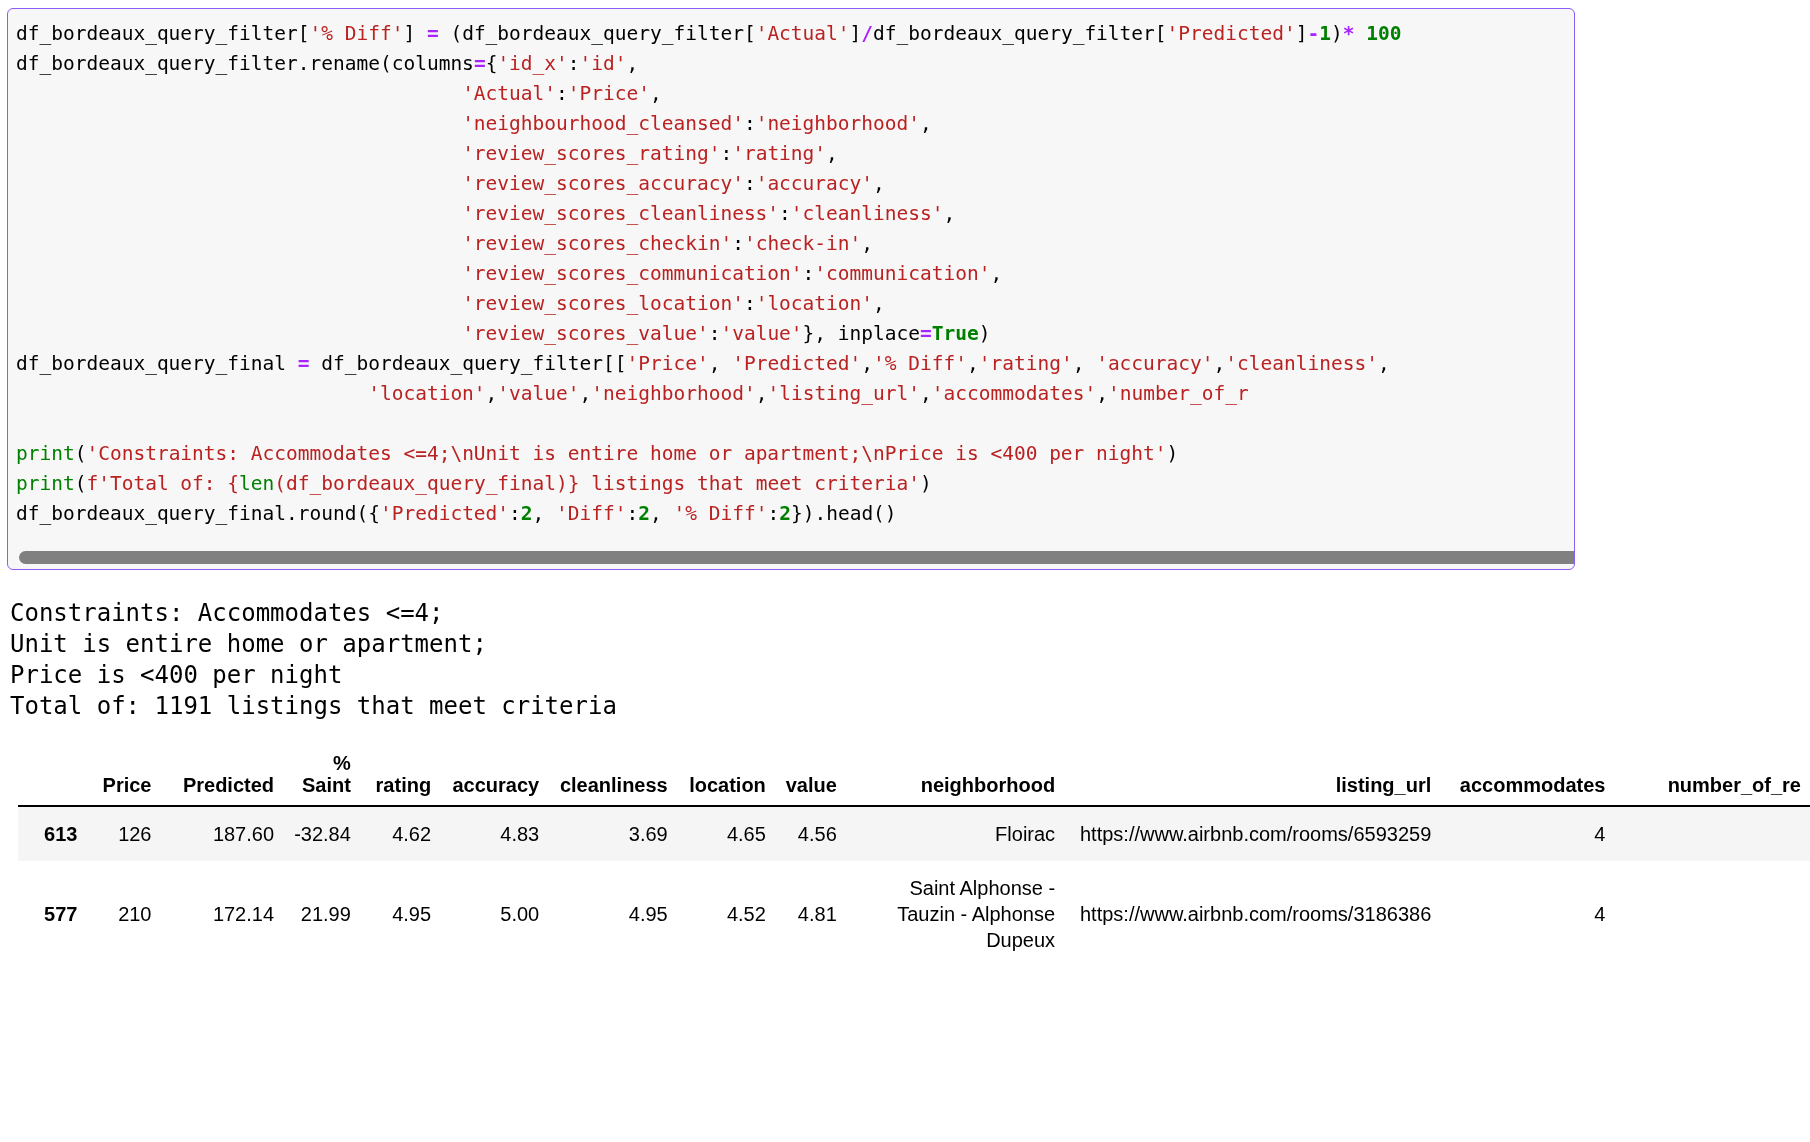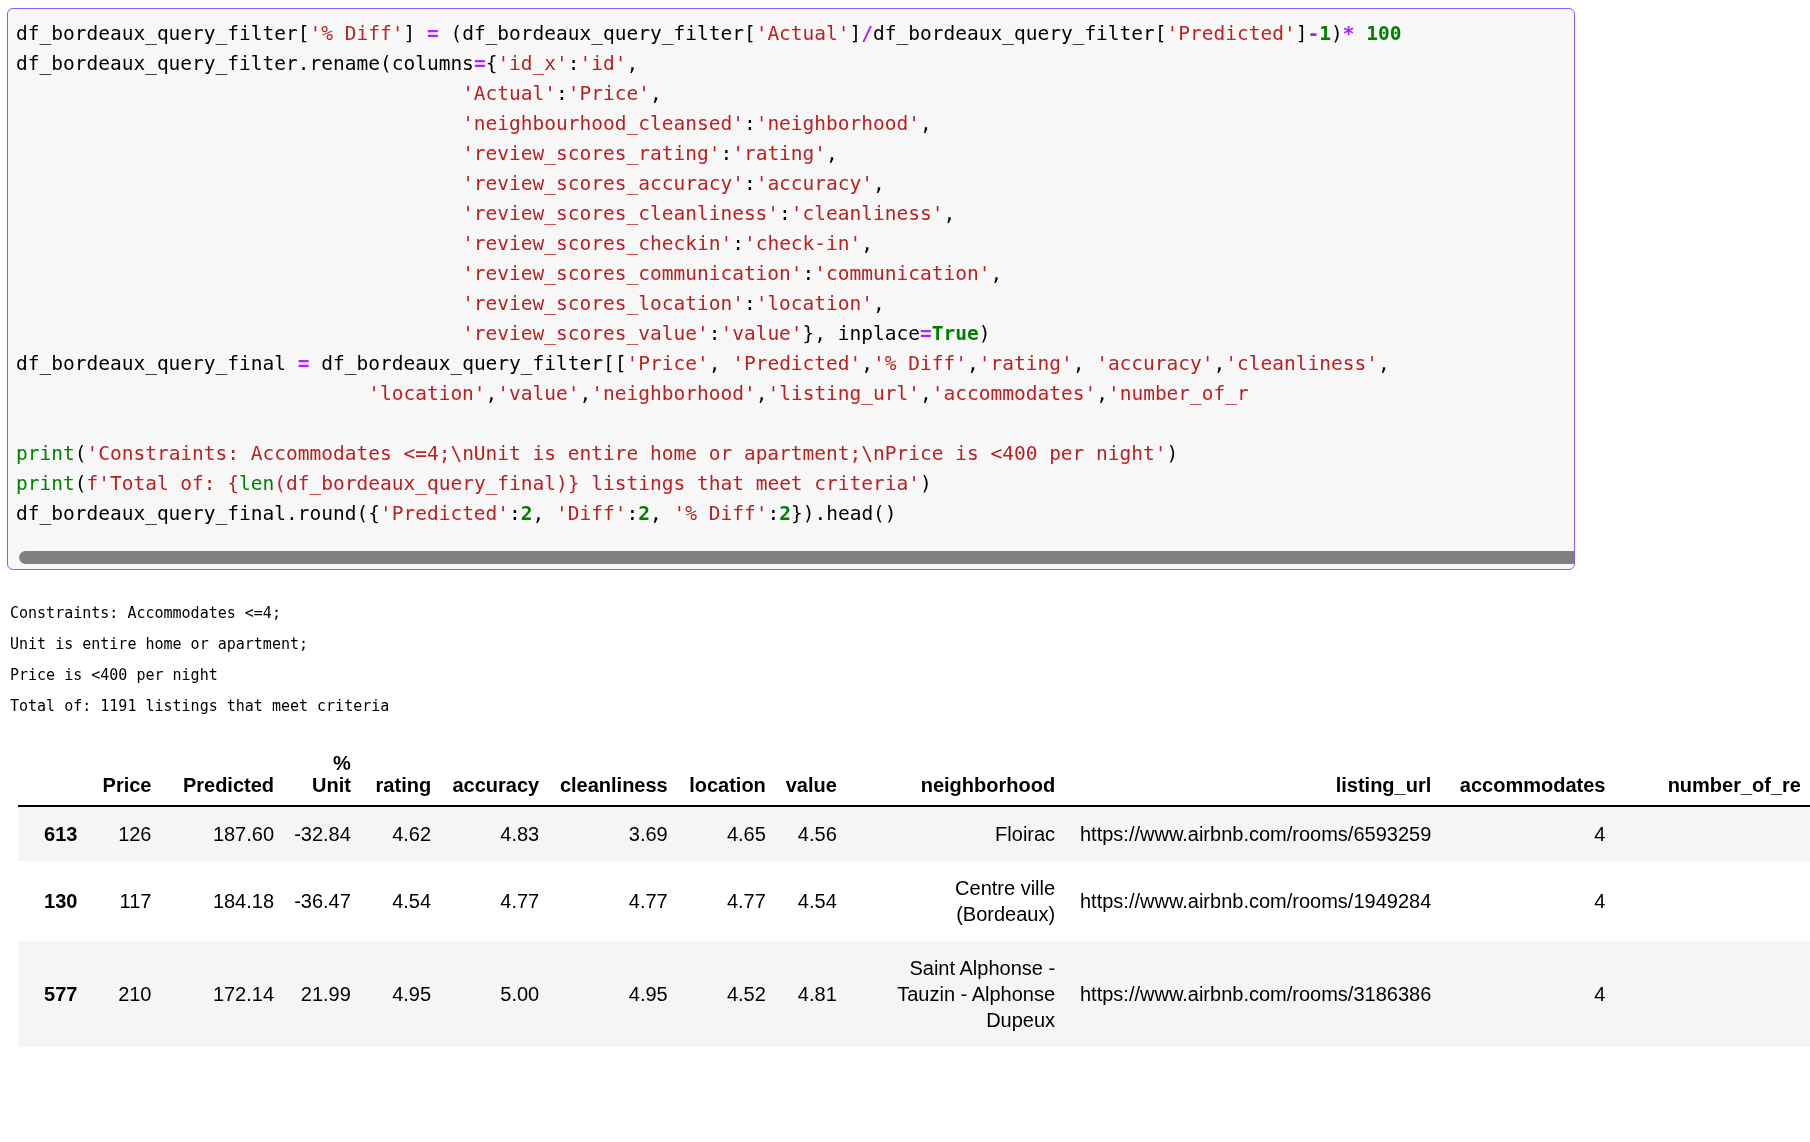--- a/index.html
+++ b/index.html
@@ -70,21 +70,21 @@
     background: #808080;
     border-radius: 7px;
   }
 
   
   .stdout {
     position: absolute;
     left: 10px;
     top: 598px;
     font-family: "DejaVu Sans Mono", "Liberation Mono", monospace;
-    font-size: 15px;
+    font-size: 24px;
     line-height: 31px;
     color: #000000;
     white-space: pre;
   }
 
   
   .df-wrap {
     position: absolute;
     left: 0;
     top: 752px;
@@ -192,21 +192,21 @@
         <col class="col-nbh">
         <col class="col-url">
         <col class="col-accm">
       <col class="col-nrev">
     </colgroup>
     <thead>
       <tr>
         <th></th>
         <th>Price</th>
         <th>Predicted</th>
-        <th id="th-pct"><span>%</span><br><span>Unit</span></th>
+        <th id="th-pct"><span>%</span><br><span>Saint</span></th>
         <th>rating</th>
         <th>accuracy</th>
         <th>cleanliness</th>
         <th>location</th>
         <th>value</th>
         <th>neighborhood</th>
         <th>listing_url</th>
         <th>accommodates</th>
         <th>number_of_re</th>
       </tr>
@@ -221,35 +221,20 @@
           <td>4.83</td>
           <td>3.69</td>
           <td>4.65</td>
           <td>4.56</td>
           <td>Floirac</td>
           <td class="nowrapcell">https://www.airbnb.com/rooms/6593259</td>
           <td>4</td>
           <td></td>
         </tr>
         <tr>
-          <th>130</th>
-          <td>117</td>
-          <td>184.18</td>
-          <td>-36.47</td>
-          <td>4.54</td>
-          <td>4.77</td>
-          <td>4.77</td>
-          <td>4.77</td>
-          <td>4.54</td>
-          <td>Centre ville (Bordeaux)</td>
-          <td class="nowrapcell">https://www.airbnb.com/rooms/1949284</td>
-          <td>4</td>
-          <td></td>
-        </tr>
-        <tr>
           <th>577</th>
           <td>210</td>
           <td>172.14</td>
           <td>21.99</td>
           <td>4.95</td>
           <td>5.00</td>
           <td>4.95</td>
           <td>4.52</td>
           <td>4.81</td>
           <td>Saint Alphonse - Tauzin - Alphonse Dupeux</td>

